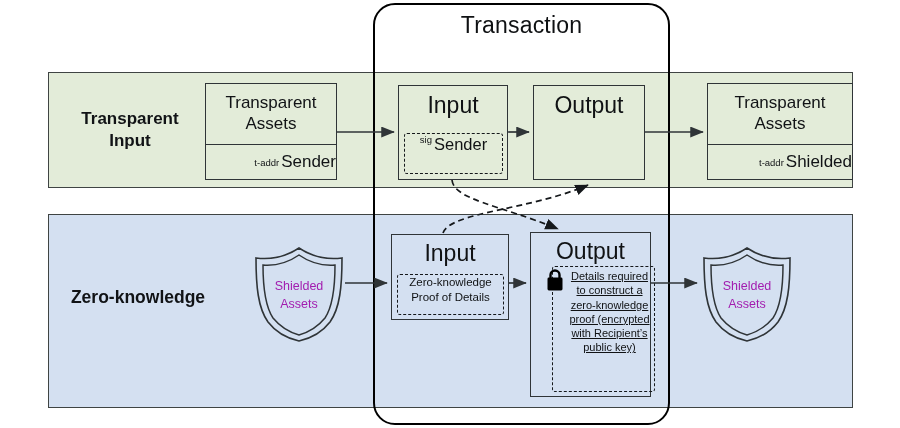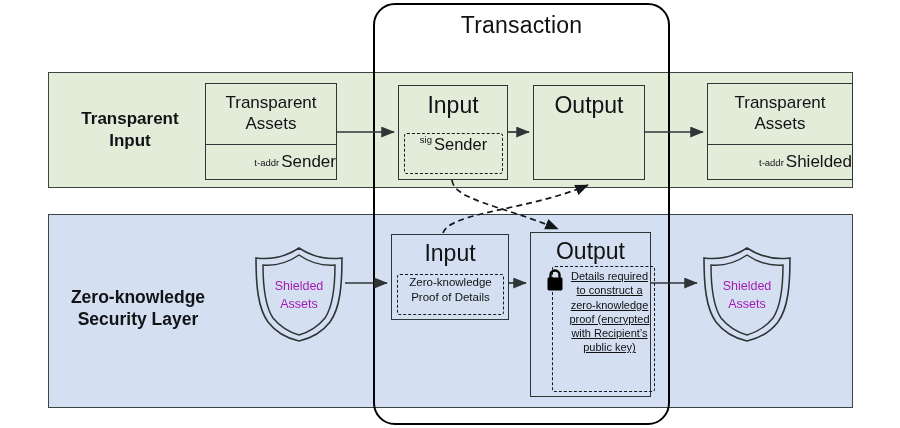--- a/index.html
+++ b/index.html
@@ -201,21 +201,20 @@
   <div class="layer" id="transparent-layer"></div>
 
   <div class="layer" id="zk-layer"></div>
 
   <div class="layer-label" id="transparent-layer-label">
     <div>Transparent</div>
     <div>Input</div>
   </div>
   <div class="layer-label" id="zk-layer-label">
     <div>Zero-knowledge</div>
-    <div>Security Layer</div>
   </div>
 
   <div class="assets-box" style="left:205px; top:83px; width:132px; height:97px;">
     <div class="assets-top">
       <div>
         <div>Transparent</div>
         <div>Assets</div>
       </div>
     </div>
     <div class="assets-bottom">

